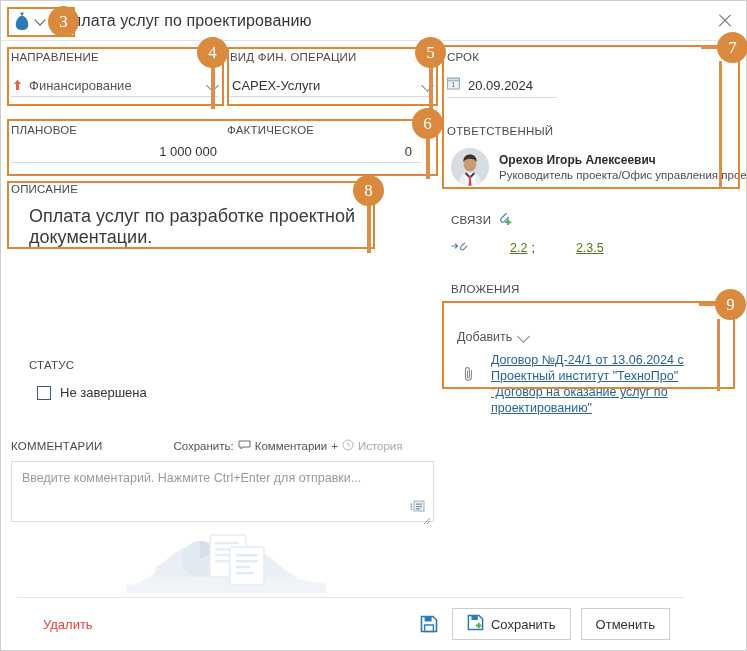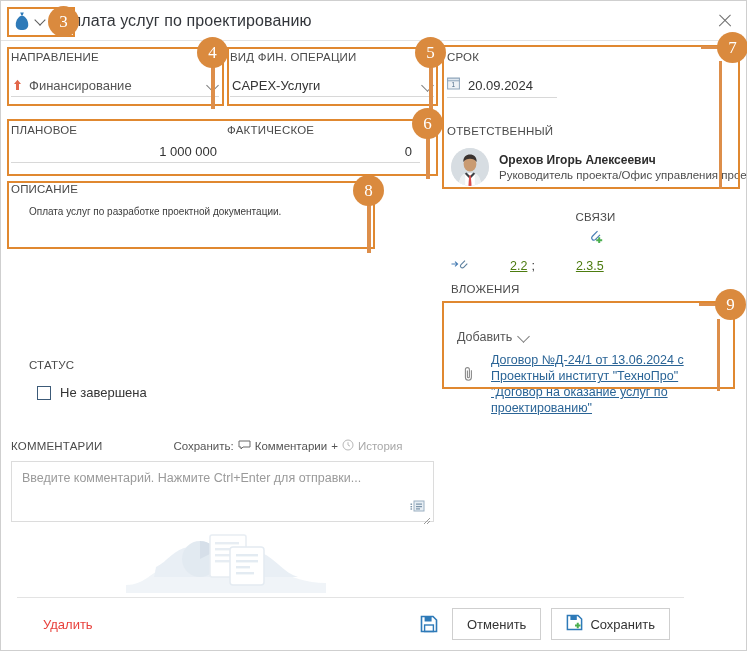--- a/index.html
+++ b/index.html
@@ -87,21 +87,21 @@
   .pf-labels > div:first-child { width: 216px; }
   .pf-values { display: flex; margin-top: 8px; }
   .pf-values > div {
     text-align: right; font-size: 13px; color: #333;
     padding-bottom: 3px;
   }
   .pf-values > div:first-child { width: 216px; padding-right: 10px;}
   .pf-values > div:last-child  { width: 193px; padding-right: 8px;}
 
   .desc-text {
-    margin-top: 11px; font-size: 10px; color: #3b3b3b;
+    margin-top: 11px; font-size: 18px; color: #3b3b3b;
     padding-left: 18px; padding-bottom: 4px;
   }
 
   
   .f-status { position: absolute; left: 28px; top: 358px; width: 300px; }
   .chk-row { display: flex; align-items: center; gap: 9px; margin-top: 14px; padding-left: 8px; }
   .chk-box {
     width: 14px; height: 14px; border: 1.4px solid #3c5a78; background: #fff;
     flex: 0 0 14px;
   }
@@ -147,21 +147,21 @@
   .f-resp { position: absolute; left: 446px; top: 124px; width: 289px; }
   .resp-row { display: flex; align-items: center; gap: 10px; margin-top: 11px; padding-left: 4px;}
   .avatar {
     width: 38px; height: 38px; border-radius: 50%; flex: 0 0 38px;
     overflow: hidden; background: #dfe3e6; position: relative;
   }
   .resp-name { font-size: 12px; font-weight: bold; color: #2d2d2d; }
   .resp-role { font-size: 11.5px; color: #4e4e4e; margin-top: 2px; white-space: nowrap;}
 
   .f-links { position: absolute; left: 450px; top: 210px; width: 289px; }
-  .links-head { display: flex; align-items: center; gap: 6px; flex-direction: column; }
+  .links-head { display: flex; align-items: center; gap: 6px; }
   .clip-plus { width: 15px; height: 14px; }
   .links-row {
     margin-top: 11px; display: flex; align-items: center; gap: 4px;
     font-size: 12.5px;
   }
   .arr-clip { width: 18px; height: 12px; }
   .lnk { color: #4d7c0f; text-decoration: underline; cursor: pointer; margin-left: 37px; }
   .sep { color: #333; }
 
   .f-attach { position: absolute; left: 450px; top: 282px; width: 285px; }
@@ -414,32 +414,32 @@
     <span class="del-link">Удалить</span>
     <div class="foot-right">
       <span class="save-ico-btn">
         <svg viewBox="0 0 18 18" width="18" height="18">
           <path d="M1.5 1.5 H13 L16.5 5 V16.5 H1.5 Z" fill="none" stroke="#2e7ab8" stroke-width="1.6"></path>
           <rect x="4.6" y="1.5" width="7" height="5" fill="#2e7ab8"></rect>
           <rect x="4.6" y="10" width="8.8" height="6.5" fill="none" stroke="#2e7ab8" stroke-width="1.4"></rect>
         </svg>
       </span>
       <div class="btn">
-        <span>Отменить</span>
-      </div>
-      <div class="btn">
         <span>
           <svg viewBox="0 0 17 17" width="17" height="17">
             <path d="M1.4 1.4 H12 L15.6 5 V15.6 H1.4 Z" fill="none" stroke="#2e7ab8" stroke-width="1.5"></path>
             <rect x="4.4" y="1.4" width="6.4" height="4.6" fill="#2e7ab8"></rect>
             <path d="M9 11.5 H14.5 M11.75 8.75 V14.25" stroke="#4caf50" stroke-width="2"></path>
           </svg>
         </span>
         <span>Сохранить</span>
       </div>
+      <div class="btn">
+        <span>Отменить</span>
+      </div>
     </div>
   </div>
 
   <div class="ann" style="left:0;top:0;width:747px;height:651px">
 
     <div class="ann-box" style="left:6px;top:6px;width:68px;height:30px;"></div>
 
     <div class="ann-box" style="left:6px;top:46px;width:217px;height:59px;"></div>
 
     <div class="ann-box" style="left:226px;top:46px;width:211px;height:59px;"></div>

